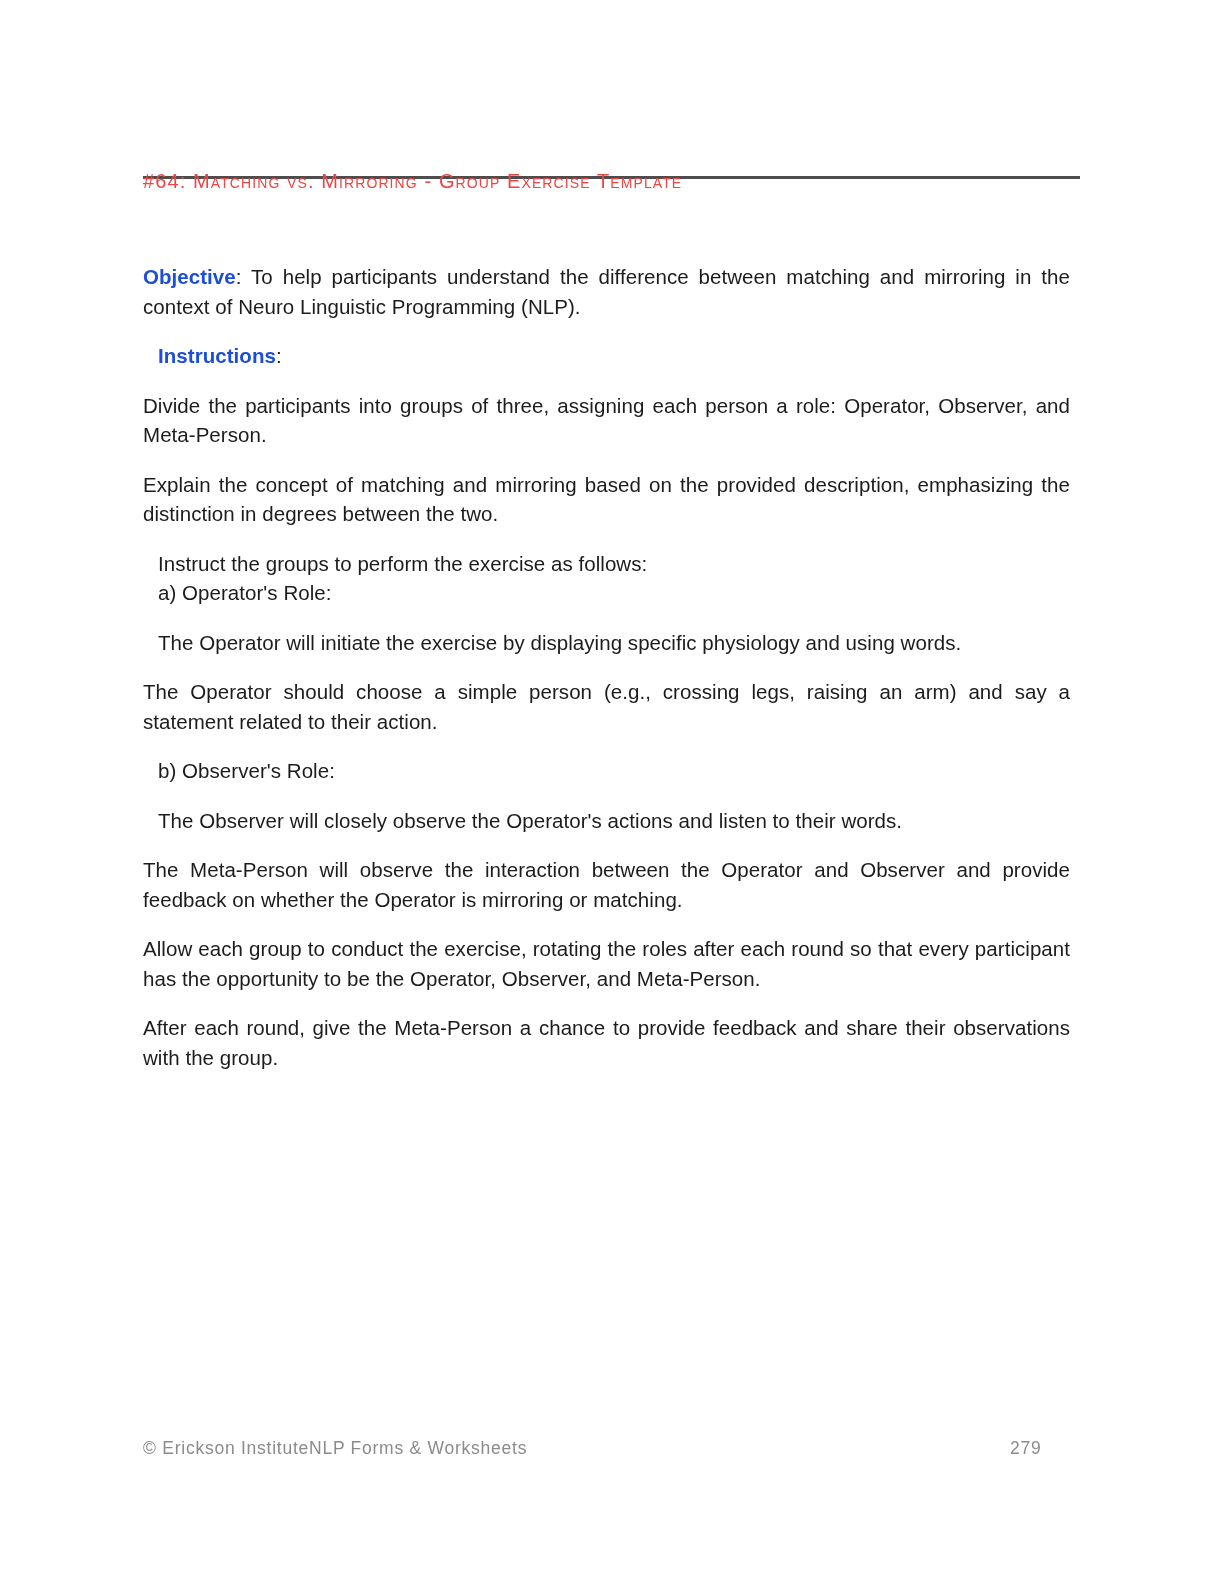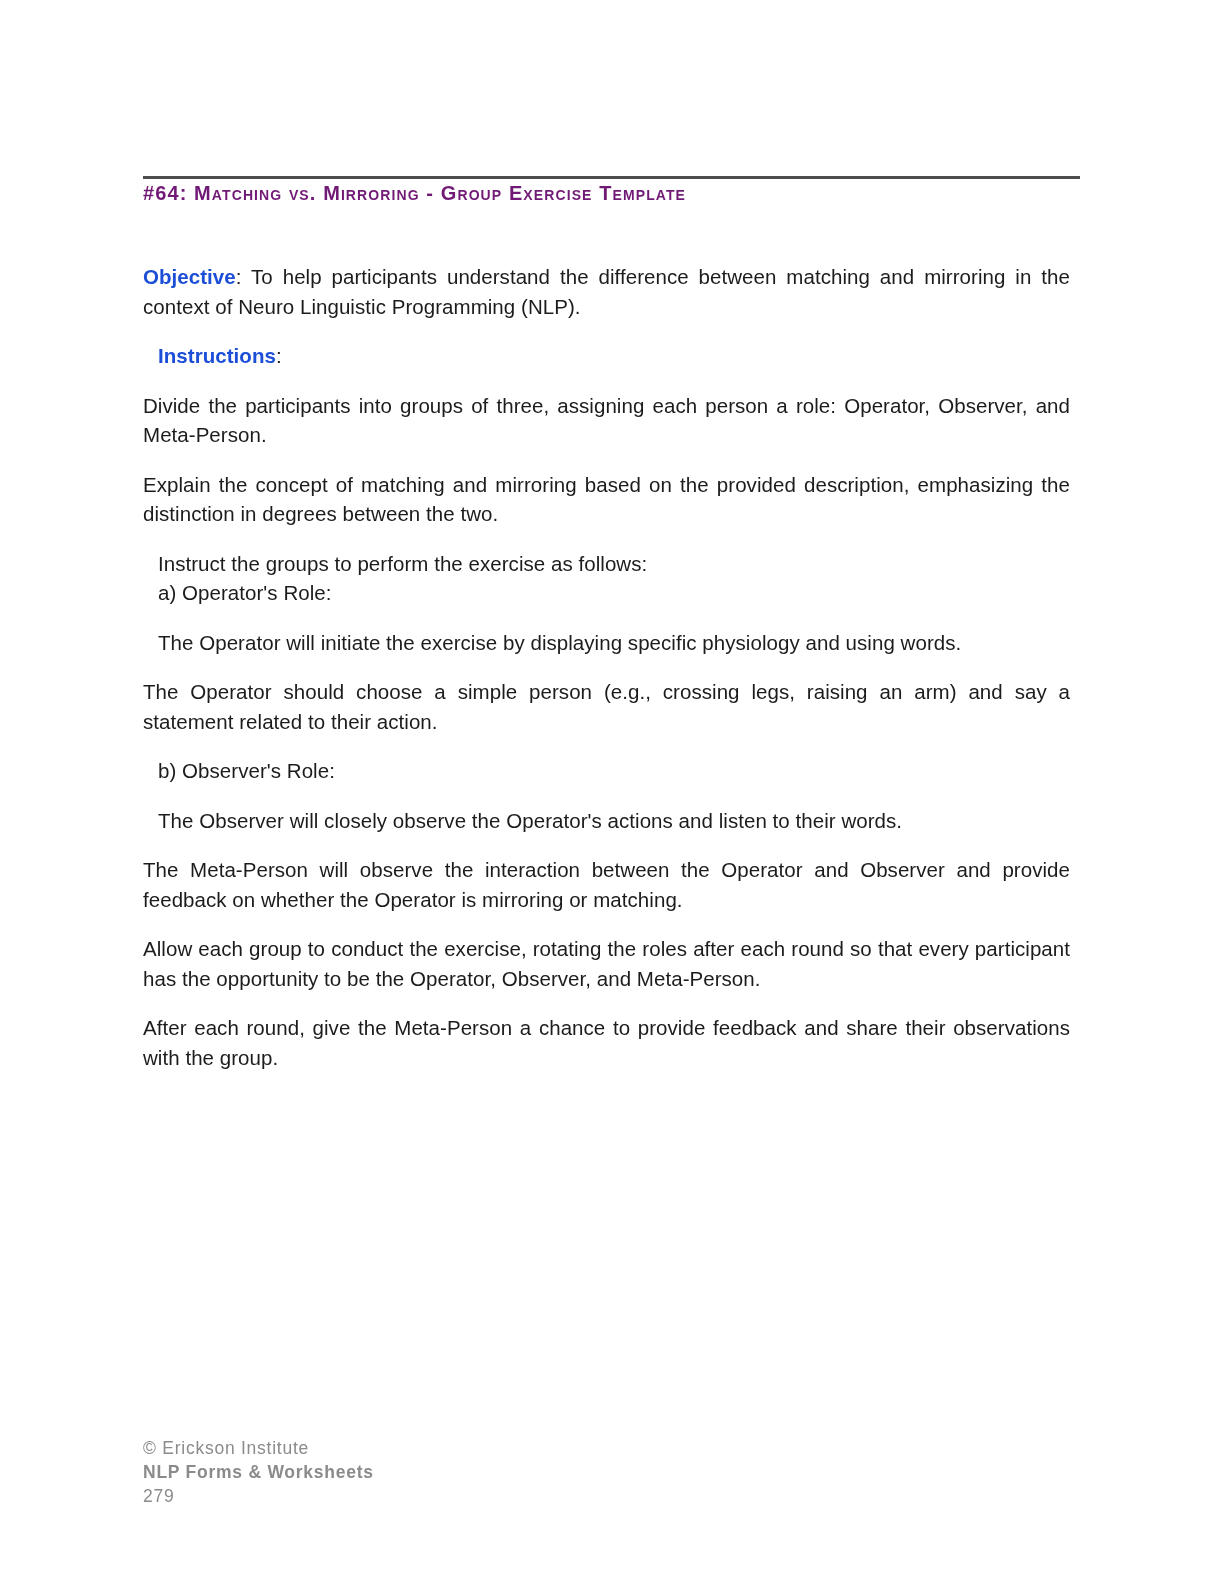--- a/index.html
+++ b/index.html
@@ -26,30 +26,29 @@
     position: absolute;
     left: 143px;
     top: 176px;
     width: 937px;
     height: 3px;
     background: #4d4d4d;
   }
   .doc-header {
     position: absolute;
     left: 143px;
-    top: 180px;
+    top: 168px;
     width: 937px;
     font-size: 20px;
     line-height: 26px;
-    color: #701a75;
+    color: #ef4444;
     font-variant: small-caps;
     font-feature-settings: "smcp" 1;
     letter-spacing: 1.1px;
     white-space: nowrap;
-    font-weight: bold;
   }
 
   
   .body-area {
     position: absolute;
     left: 143px;
     top: 262px;
     width: 927px;
   }
   p.para {
@@ -79,24 +78,23 @@
     left: 143px;
     top: 1436px;
     width: 927px;
     display: flex;
     align-items: baseline;
     justify-content: space-between;
     font-size: 17.5px;
     line-height: 24px;
     color: #8b8b8b;
     letter-spacing: 0.75px;
-    flex-direction: column;
   }
   .doc-footer .f-left  { flex: 0 0 auto; text-align: left; }
-  .doc-footer .f-mid   { flex: 1 1 auto; text-align: right; font-weight: bold; }
+  .doc-footer .f-mid   { flex: 1 1 auto; text-align: left; }
   .doc-footer .f-right { flex: 0 0 auto; text-align: left; min-width: 60px; }
 </style>
 </head>
 <body>
 
 <div class="page">
 
   <div class="header-rule"></div>
 
   <div class="doc-header">#64: Matching vs. Mirroring - Group Exercise Template</div>

